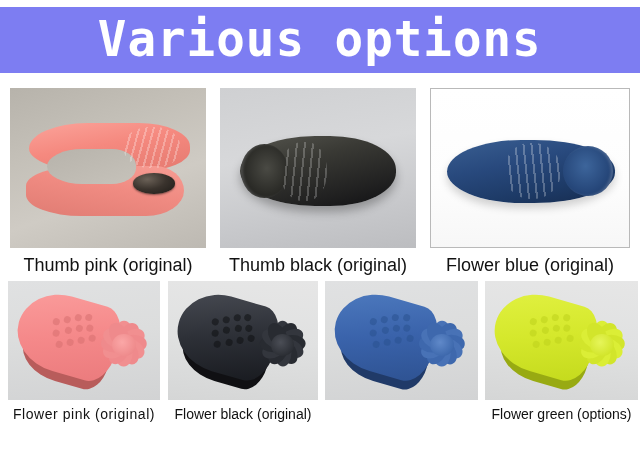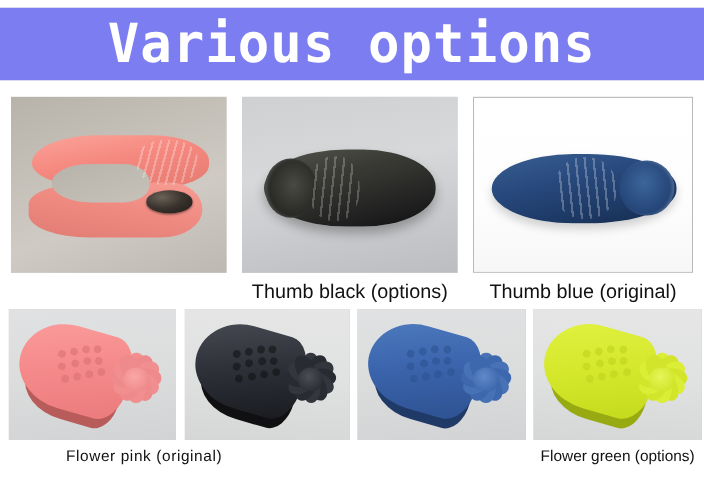--- a/index.html
+++ b/index.html
@@ -232,21 +232,20 @@
     line-height: 22px;
     letter-spacing: 0px;
   }
   .caption-flower {
     top: 124px;
     font-size: 14px;
     line-height: 18px;
   }
   .caption-flower.spaced {
     letter-spacing: 0.55px;
-    margin-left: 47px;
   }
 </style>
 </head>
 <body>
 
 <div class="page">
 
   <div class="banner">
     <div class="banner-title">Various options</div>
   </div>
@@ -257,42 +256,43 @@
       <div class="photo" style="width:196px; height:160px;">
         <div class="bg-grey-warm"></div>
         <div class="thumb-u">
           <div class="arm-top" style="background:linear-gradient(170deg,#fba39a 0%,#f5897f 45%,#e57a70 100%);"></div>
           <div class="arm-bottom" style="background:linear-gradient(10deg,#e07c73 0%,#f08b82 55%,#f79d94 100%);"></div>
           <div class="gap" style="background:linear-gradient(160deg,#b7b3ab 0%,#c6c2ba 100%);"></div>
           <div class="button"></div>
           <div class="ridges" style="position:absolute;right:6%;top:4%;width:34%;height:44%;border-radius:45%;background:repeating-linear-gradient(105deg,rgba(255,255,255,.28) 0 2px,rgba(0,0,0,0) 2px 7px);"></div>
         </div>
       </div>
+      <div class="caption caption-thumb" style="left:0; width:196px;">Thumb pink (original)</div>
     </div>
 
     <div class="cell" style="left:220px; width:196px;">
       <div class="photo" style="width:196px; height:160px;">
         <div class="bg-grey-cool"></div>
         <div class="thumb-oval" style="left:10%; top:30%; width:80%; height:44%; background:linear-gradient(165deg,#56564f 0%,#3a3a35 35%,#212121 75%,#101013 100%); box-shadow:0 6px 10px rgba(0,0,0,.28);">
           <div class="tip" style="left:1%; top:12%; width:30%; height:76%; background:radial-gradient(ellipse at 55% 45%,#4a4a44 0%,#2b2b27 60%,#18181a 100%); box-shadow:inset 2px 0 3px rgba(255,255,255,.18);"></div>
           <div class="ridges" style="left:26%; top:8%; width:30%; height:84%; background:repeating-linear-gradient(96deg,rgba(255,255,255,.22) 0 2px,rgba(0,0,0,0) 2px 8px);"></div>
         </div>
       </div>
-      <div class="caption caption-thumb" style="left:0; width:196px;">Thumb black (options)</div>
+      <div class="caption caption-thumb" style="left:0; width:196px;">Thumb black (original)</div>
     </div>
 
     <div class="cell" style="left:430px; width:200px;">
       <div class="photo bordered" style="width:200px; height:160px;">
         <div class="bg-white-soft"></div>
         <div class="thumb-oval" style="left:8%; top:32%; width:85%; height:40%; background:linear-gradient(168deg,#3a5f92 0%,#28497d 38%,#1d3a66 72%,#162b4d 100%); border-radius:46% 50% 50% 46% / 52% 50% 50% 52%; box-shadow:0 5px 9px rgba(0,0,0,.18);">
           <div class="tip" style="right:1%; top:10%; width:30%; height:80%; background:radial-gradient(ellipse at 45% 40%,#3d659b 0%,#26477a 60%,#1a3460 100%); box-shadow:inset -2px 0 3px rgba(255,255,255,.2);"></div>
           <div class="ridges" style="left:34%; top:6%; width:34%; height:88%; background:repeating-linear-gradient(84deg,rgba(255,255,255,.26) 0 2px,rgba(0,0,0,0) 2px 8px);"></div>
         </div>
       </div>
-      <div class="caption caption-thumb" style="left:0; width:200px;">Thumb blue (original)</div>
+      <div class="caption caption-thumb" style="left:0; width:200px;">Flower blue (original)</div>
     </div>
   </div>
 
   <div class="row row-flowers">
 
     <div class="cell" style="left:8px; width:152px;">
       <div class="photo" style="width:152px; height:119px;">
         <div class="bg-grey-light"></div>
         <div class="flower-clip" style="left:6%; top:6%; width:88%; height:88%;">
           <div class="under" style="background:#e0706f;"></div>
@@ -361,20 +361,21 @@
             <div class="petal" style="transform:rotate(180deg) translateY(-34%);background:#33363d;"></div>
             <div class="petal" style="transform:rotate(210deg) translateY(-34%);background:#282b31;"></div>
             <div class="petal" style="transform:rotate(240deg) translateY(-34%);background:#33363d;"></div>
             <div class="petal" style="transform:rotate(270deg) translateY(-34%);background:#282b31;"></div>
             <div class="petal" style="transform:rotate(300deg) translateY(-34%);background:#33363d;"></div>
             <div class="petal" style="transform:rotate(330deg) translateY(-34%);background:#282b31;"></div>
             <div class="core" style="background:radial-gradient(circle at 42% 38%,#4b4e56 0%,#2c2f35 70%,#1b1d22 100%);"></div>
           </div>
         </div>
       </div>
+      <div class="caption caption-flower" style="left:0; width:150px;">Flower black (original)</div>
     </div>
 
     <div class="cell" style="left:325px; width:153px;">
       <div class="photo" style="width:153px; height:119px;">
         <div class="bg-grey-light"></div>
         <div class="flower-clip" style="left:6%; top:6%; width:88%; height:88%;">
           <div class="under" style="background:#27477f;"></div>
           <div class="body" style="background:linear-gradient(160deg,#4f7cc0 0%,#3a63ab 50%,#2d5190 100%);"></div>
           <div class="dots">
             <i style="left:4%;top:30%;background:#2a528f;"></i>

